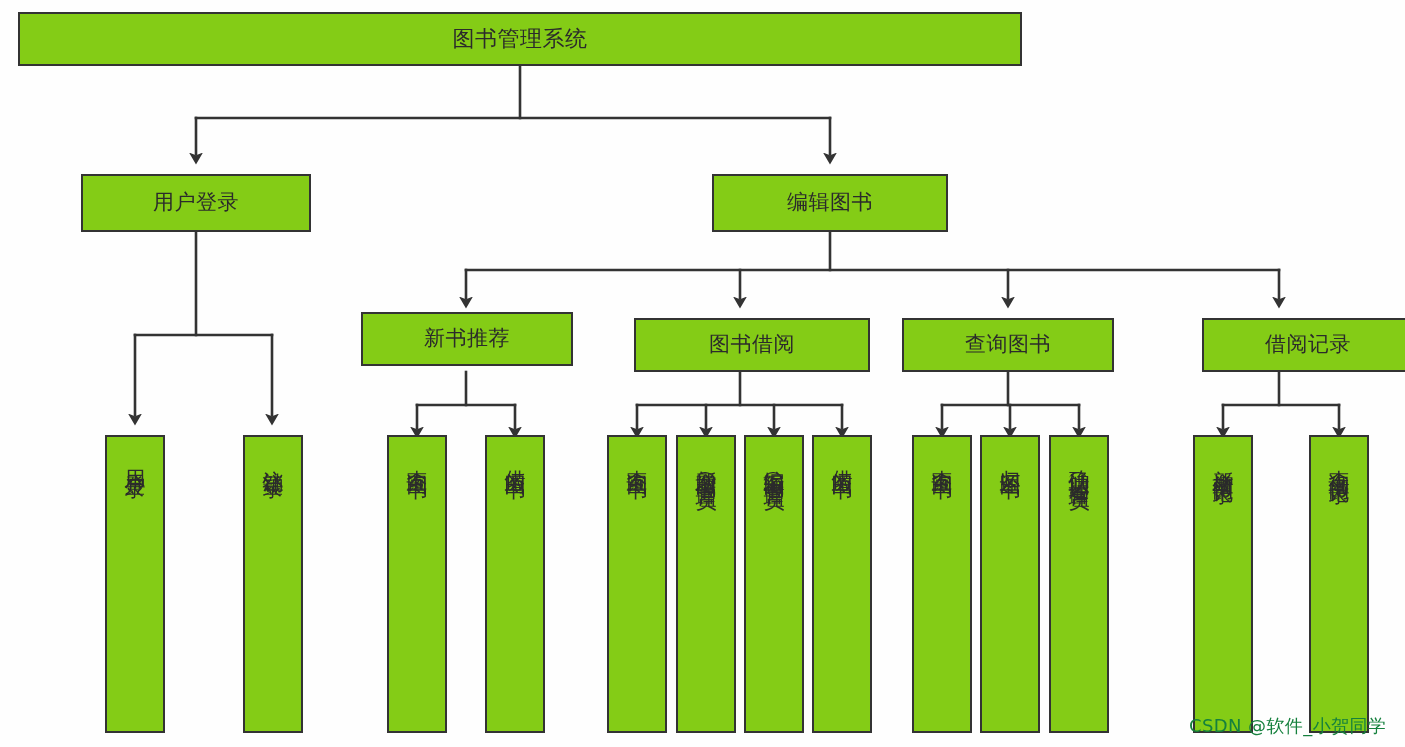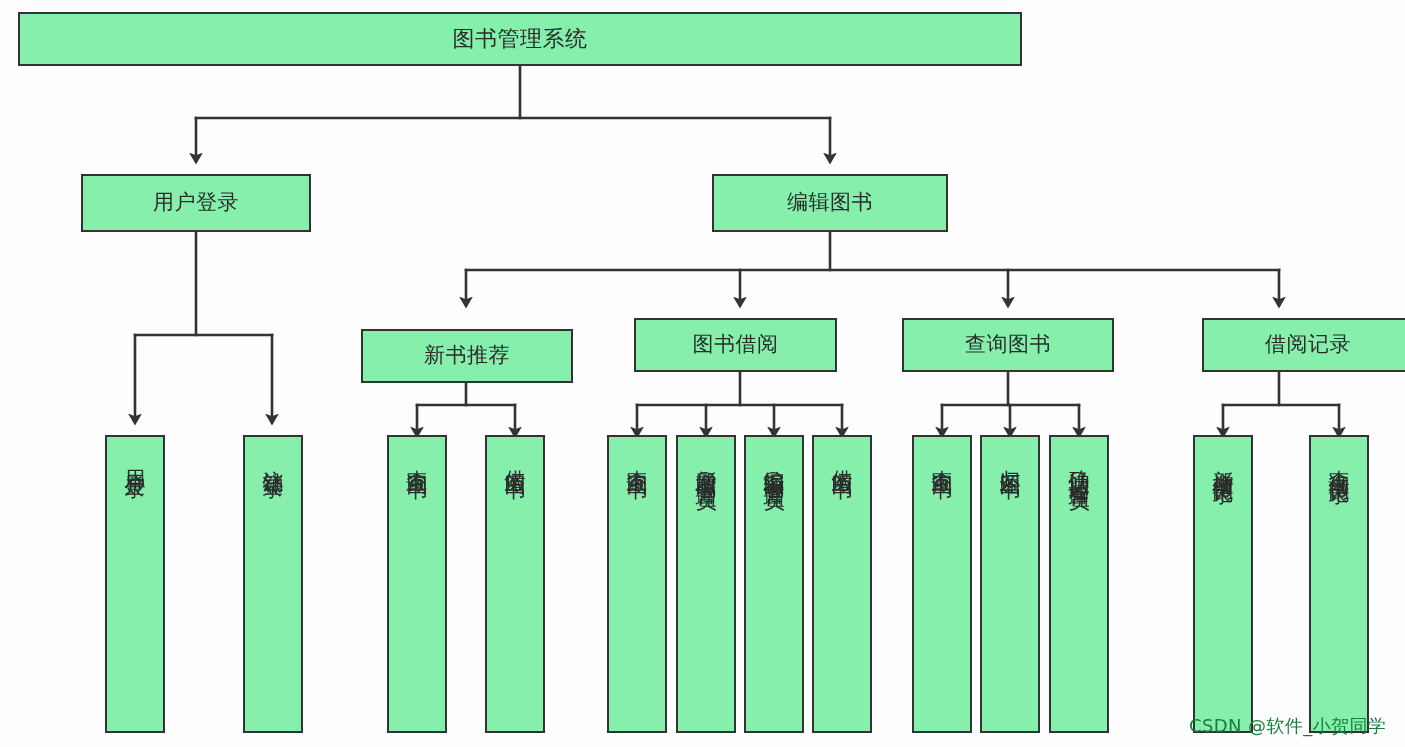--- a/index.html
+++ b/index.html
@@ -17,21 +17,21 @@
   }
   #edges{
     position:absolute;
     left:0; top:0;
     width:1405px; height:747px;
     pointer-events:none;
   }
   .node{
     position:absolute;
     box-sizing:border-box;
-    background:#86efac;
+    background:#84cc16;
     border:2px solid #333333;
     display:flex;
     align-items:center;
     justify-content:center;
     color:#2b2b2b;
     z-index:3;
   }
   .node .label{
     display:block;
     text-align:center;
@@ -129,24 +129,24 @@
     <span class="label">图书管理系统</span>
   </div>
 
   <div class="node h" style="left:81px; top:174px; width:230px; height:58px;">
     <span class="label">用户登录</span>
   </div>
   <div class="node h" style="left:712px; top:174px; width:236px; height:58px;">
     <span class="label">编辑图书</span>
   </div>
 
-  <div class="node h" style="left:361px; top:329px; width:212px; height:54px;">
+  <div class="node h" style="left:361px; top:312px; width:212px; height:54px;">
     <span class="label">新书推荐</span>
   </div>
-  <div class="node h" style="left:634px; top:318px; width:203px; height:54px;">
+  <div class="node h" style="left:634px; top:318px; width:236px; height:54px;">
     <span class="label">图书借阅</span>
   </div>
   <div class="node h" style="left:902px; top:318px; width:212px; height:54px;">
     <span class="label">查询图书</span>
   </div>
   <div class="node h" style="left:1172px; top:318px; width:212px; height:54px;margin-left:30px;">
     <span class="label">借阅记录</span>
   </div>
 
   <div class="node v" style="left:105px; top:435px; width:60px; height:298px;">

